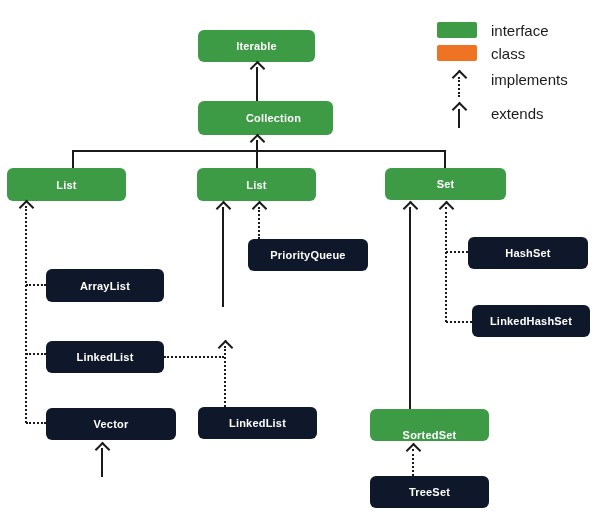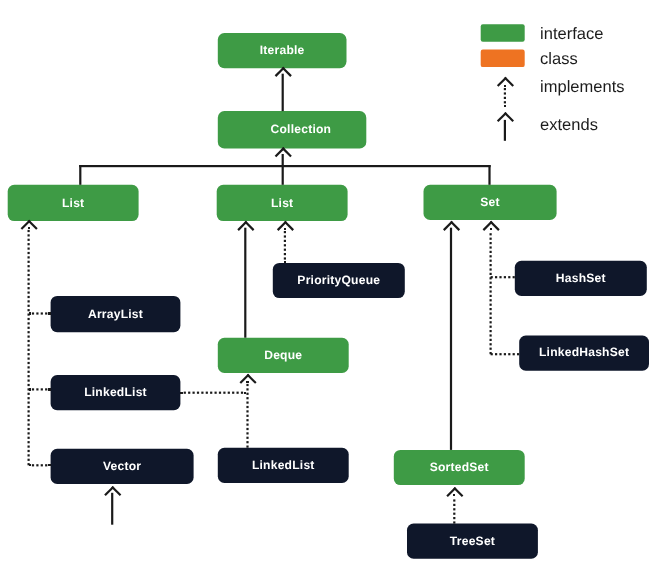--- a/index.html
+++ b/index.html
@@ -34,21 +34,21 @@
   #n-queue{left:197px;top:168px;width:119px;height:33px;}
   #n-set{left:385px;top:168px;width:121px;height:32px;}
   #n-prioqueue{left:248px;top:239px;width:120px;height:32px;}
   #n-hashset{left:468px;top:237px;width:120px;height:32px;}
   #n-deque{left:198px;top:307px;width:119px;height:32px;}
   #n-linkedhashset{left:472px;top:305px;width:118px;height:32px;}
   #n-arraylist{left:46px;top:269px;width:118px;height:33px;}
   #n-linkedlist{left:46px;top:341px;width:118px;height:32px;}
   #n-vector{left:46px;top:408px;width:130px;height:32px;}
   #n-arrydeque{left:198px;top:407px;width:119px;height:32px;}
-  #n-sortedset{left:358px;top:409px;width:119px;height:32px;}
+  #n-sortedset{left:370px;top:409px;width:119px;height:32px;align-items:flex-end;}
   #n-stack{left:46px;top:477px;width:118px;height:31px;}
   #n-treeset{left:370px;top:476px;width:119px;height:32px;}
 </style>
 </head>
 <body>
 
 <div class="canvas">
 
   <div class="box iface" id="n-iterable">
       <span>Iterable</span>
@@ -57,23 +57,20 @@
       <span>Collection</span>
     </div>
   <div class="box iface" id="n-list">
       <span>List</span>
     </div>
   <div class="box iface" id="n-queue">
       <span>List</span>
     </div>
   <div class="box iface" id="n-set">
       <span>Set</span>
-    </div>
-  <div class="box iface" id="n-deque">
-      <span>Deque</span>
     </div>
   <div class="box iface" id="n-sortedset">
       <span>SortedSet</span>
     </div>
 
   <div class="box cls" id="n-prioqueue">
       <span>PriorityQueue</span>
     </div>
   <div class="box cls" id="n-arraylist">
       <span>ArrayList</span>

